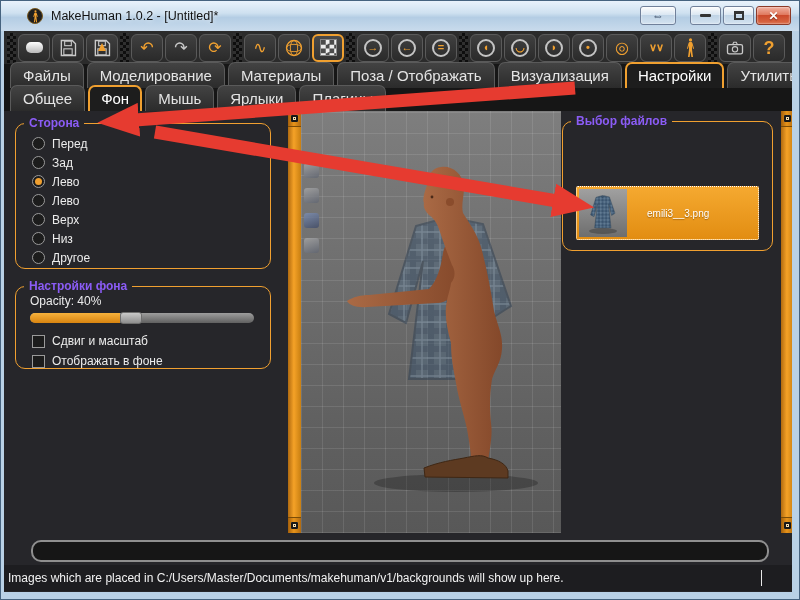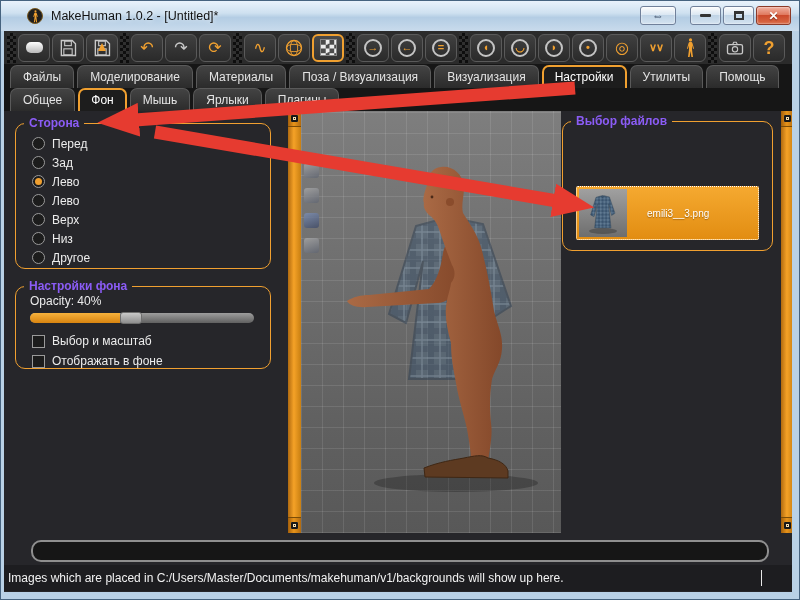--- a/index.html
+++ b/index.html
@@ -48,21 +48,21 @@
   .ldwrap svg { width:20px; height:20px; }
   .ld-arrow { position:absolute; left:6px; top:5px; width:0; height:0;
     border-left:4px solid transparent; border-right:4px solid transparent; border-bottom:8px solid #f0a030; }
   .feet { font-size:11px; font-weight:bold; letter-spacing:-1px; }
   .qm { font-size:18px; font-weight:bold; }
 
   
   .tabrow { position:absolute; left:0; right:0; background:#161616; display:flex; align-items:flex-end; padding-left:6px; }
   .tabrow1 { top:33px; height:24px; }
   .tabrow2 { top:57px; height:23px; }
-  .tab { padding:4px 12px 4px; margin-right:3px; font-size:12px; color:#e4e4e4; white-space:nowrap;
+  .tab { padding:4px 12px 4px; margin-right:3px; font-size:15px; color:#e4e4e4; white-space:nowrap;
     background:linear-gradient(180deg,#434343,#2b2b2b); border:1px solid #5a5a5a; border-bottom:none;
     border-radius:7px 7px 0 0; cursor:pointer; }
   .tab.sel { background:#1d1d1d; border:2px solid #f0a030; border-bottom:none; color:#fff; padding:3px 11px 4px; }
 
   
   .gbox { position:absolute; border:1px solid #f0a030; border-radius:10px; }
   .gtitle { position:absolute; top:-8px; left:8px; background:#26262a; padding:0 5px; font-size:12px; font-weight:bold; color:#8b5cf6; }
 
   .box-side { left:11px; top:92px; width:256px; height:146px; }
   .radios { position:absolute; left:16px; top:10px; right:8px; display:flex; flex-direction:column; }
@@ -255,21 +255,21 @@
             <use href="#sym-camera"></use>
           </svg>
         </span>
       <span class="tbtn og qm">?</span>
     </div>
 
     <div class="tabrow tabrow1">
       <span class="tab">Файлы</span>
       <span class="tab">Моделирование</span>
       <span class="tab">Материалы</span>
-      <span class="tab">Поза / Визуализация</span>
+      <span class="tab">Поза / Отображать</span>
       <span class="tab">Визуализация</span>
       <span class="tab sel">Настройки</span>
       <span class="tab">Утилиты</span>
       <span class="tab">Помощь</span>
     </div>
 
     <div class="tabrow tabrow2">
       <span class="tab">Общее</span>
       <span class="tab sel">Фон</span>
       <span class="tab">Мышь</span>
@@ -314,21 +314,21 @@
     <div class="gbox box-bg">
       <span class="gtitle">Настройки фона</span>
       <span class="op-label">Opacity: 40%</span>
       <div class="slider">
         <div class="slider-fill" style="width: 40%;"></div>
         <div class="slider-handle" style="left: 40%;"></div>
       </div>
       <div class="checks">
         <label class="crow">
             <span class="checkbox"></span>
-            <span class="clabel">Выбор и масштаб</span>
+            <span class="clabel">Сдвиг и масштаб</span>
           </label>
         <label class="crow">
             <span class="checkbox"></span>
             <span class="clabel">Отображать в фоне</span>
           </label>
       </div>
     </div>
 
     <div class="split split-l">
       <span class="knob top"></span>

